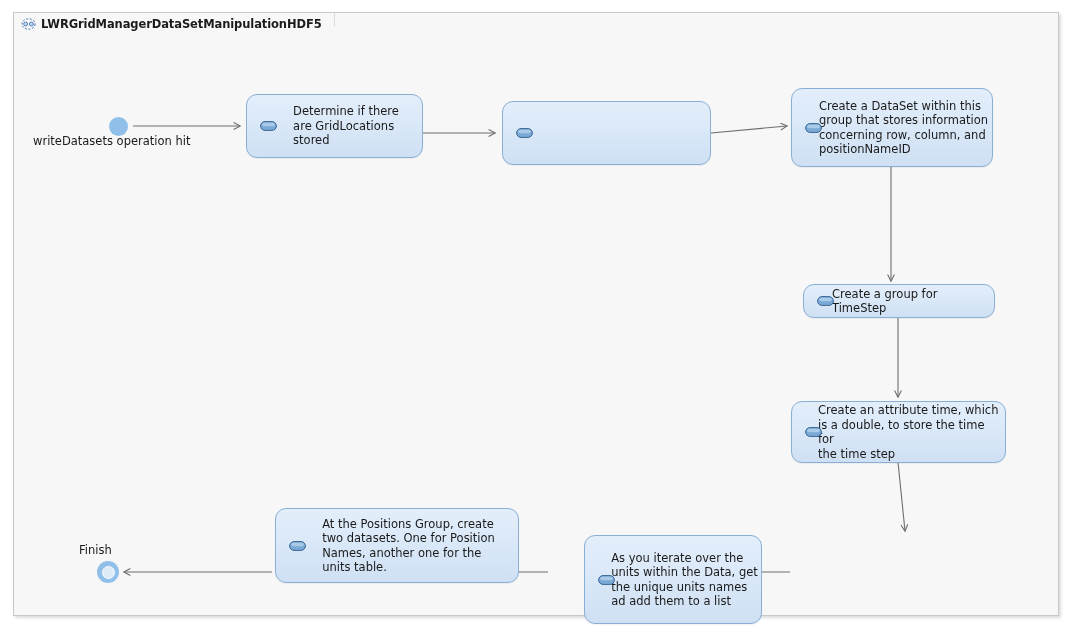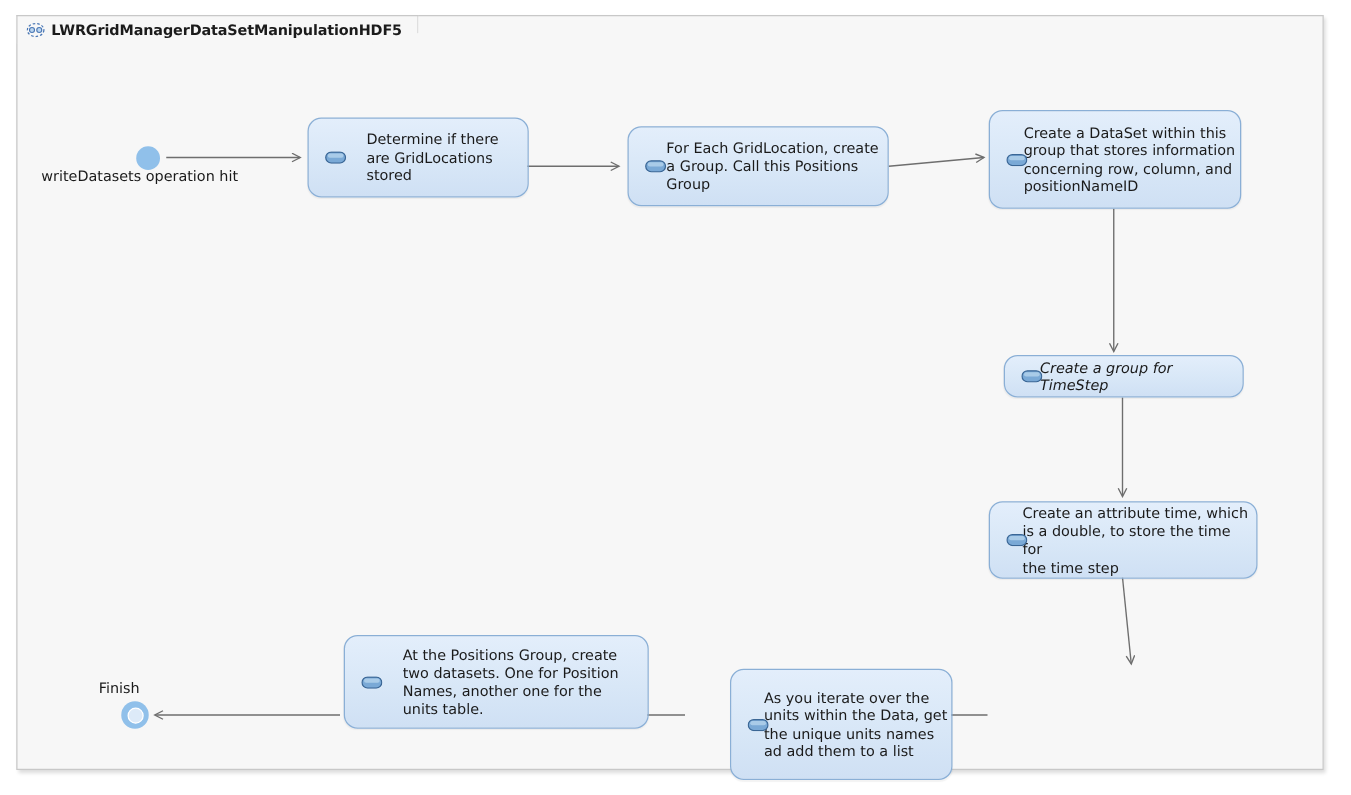--- a/index.html
+++ b/index.html
@@ -100,21 +100,20 @@
     font-size: 11.5px;
     line-height: 14.5px;
     color: #1a1a1a;
     text-align: left;
     padding: 0 3px 0 26px;
     white-space: pre-line;
   }
   .node.compact .node-label {
     padding: 0 13px 0 28px;
     text-align: left;
-    font-style: italic;
   }
 
   
   .start-node {
     position: absolute;
     width: 19px;
     height: 19px;
     border-radius: 50%;
     background: #90c0ea;
   }
@@ -196,23 +195,20 @@
     <span class="node-label">Determine if there
 are GridLocations
 stored</span>
   </div>
 
   <div class="node" style="left:502px; top:101px; width:209px; height:64px;">
     <svg class="node-icon" viewBox="0 0 17 10">
       <rect x="0.6" y="0.6" width="15.8" height="8.8" rx="4.4" fill="#7aa9d6" stroke="#3a6695" stroke-width="1"></rect>
       <rect x="2.2" y="1.8" width="12.6" height="3.4" rx="1.7" fill="#a9cbe8"></rect>
     </svg>
-    <span class="node-label">For Each GridLocation, create
-a Group.  Call this Positions
-Group</span>
   </div>
 
   <div class="node" style="left:791px; top:88px; width:202px; height:79px;">
     <svg class="node-icon" viewBox="0 0 17 10">
       <rect x="0.6" y="0.6" width="15.8" height="8.8" rx="4.4" fill="#7aa9d6" stroke="#3a6695" stroke-width="1"></rect>
       <rect x="2.2" y="1.8" width="12.6" height="3.4" rx="1.7" fill="#a9cbe8"></rect>
     </svg>
     <span class="node-label">Create a DataSet within this
 group that stores information
 concerning row, column, and

